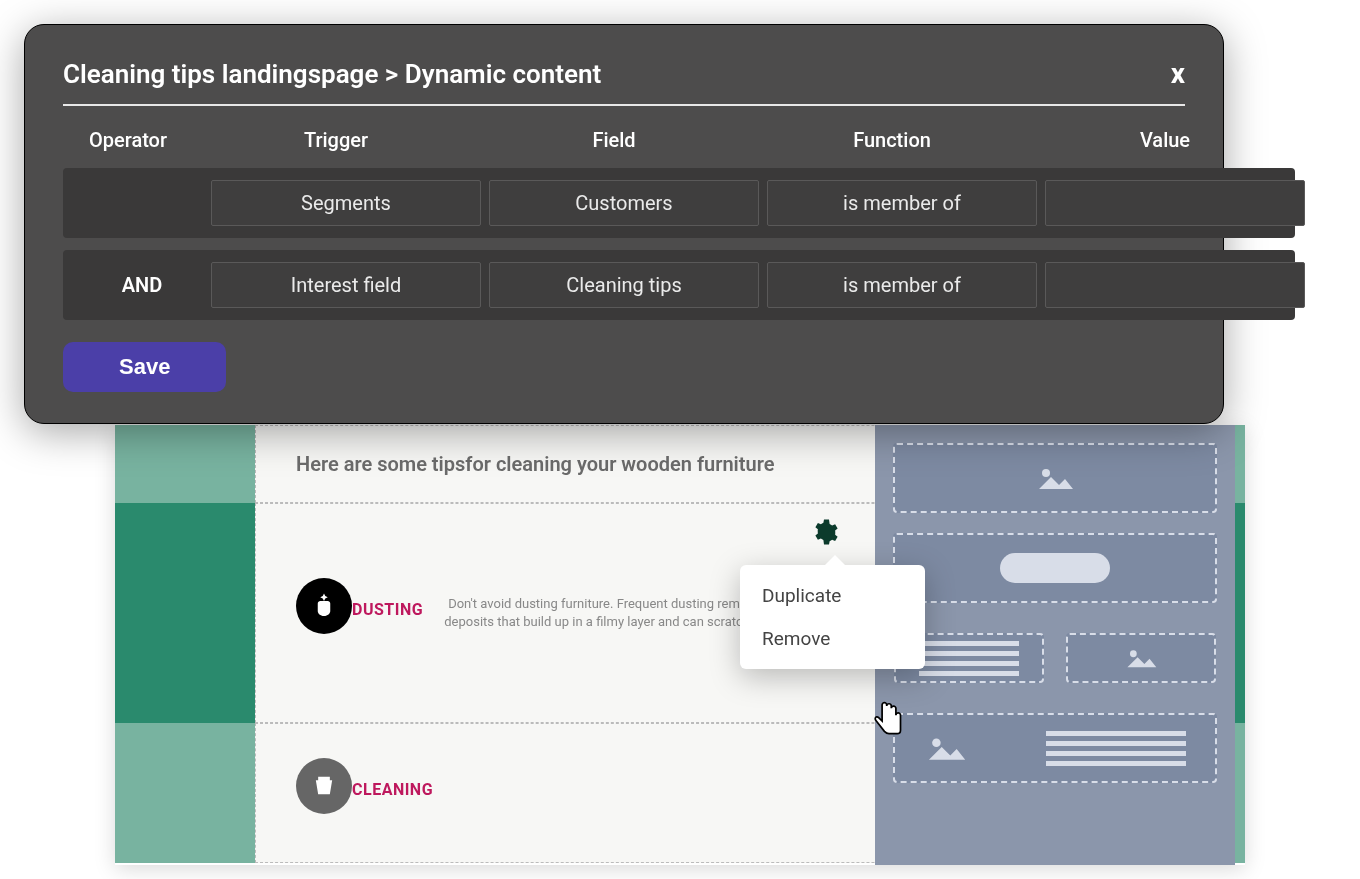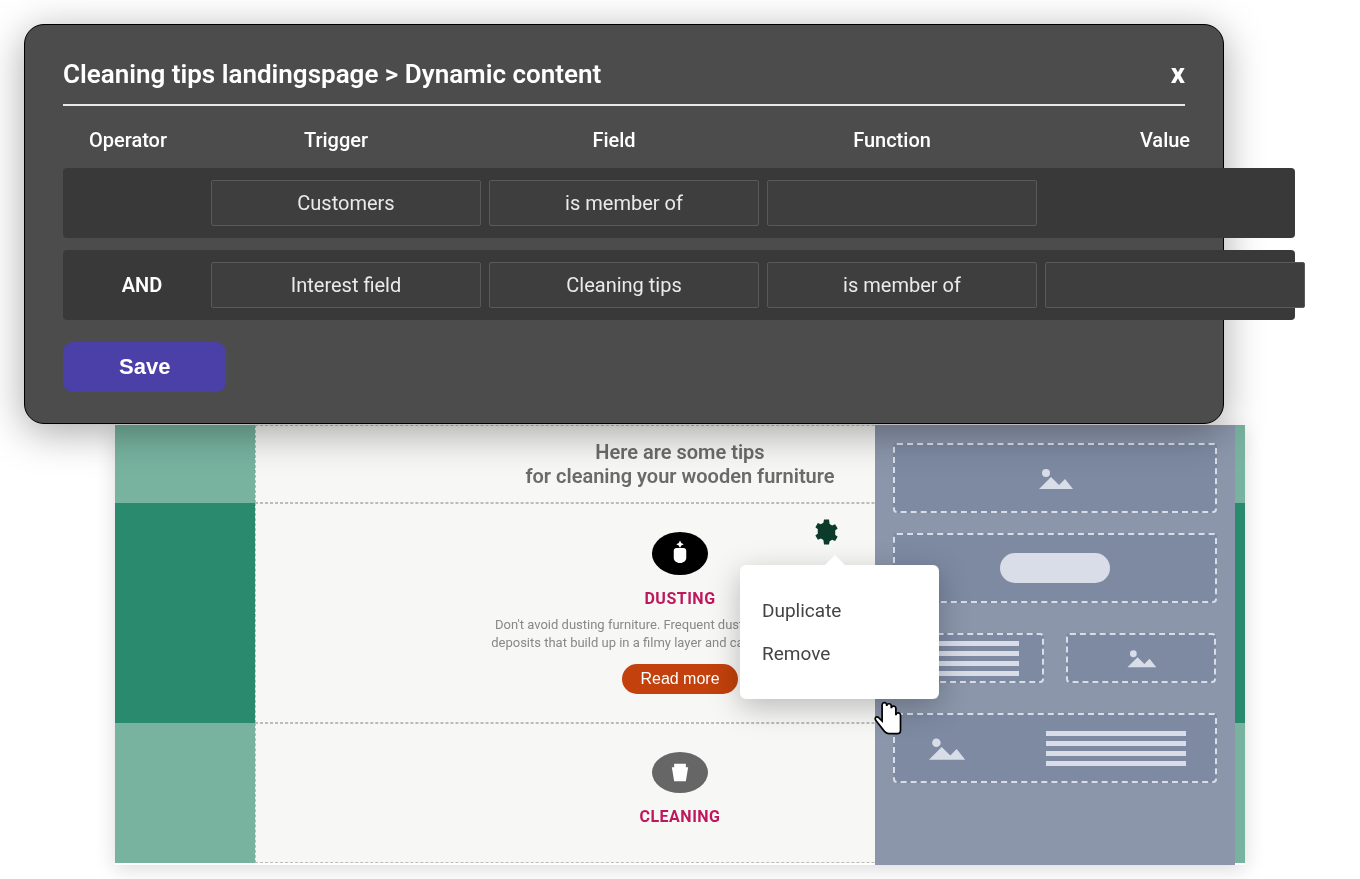--- a/index.html
+++ b/index.html
@@ -27,25 +27,23 @@
   .teal-dark { background: #2a8a6d; }
   .stripe {
     height: 78px;
   }
   .stripe-left, .stripe-right { width: 140px; }
   .content-col {
     flex: 1;
     background: #f7f7f5;
     border: 1px dashed #bbb;
     display: flex;
-    flex-direction: column;
     align-items: center;
-    justify-content: center;
     text-align: center;
-    padding: 28px 40px;
+    padding: 4px 40px;
     color: #6b6b6b;
     position: relative;
   }
   .content-row-tall { height: 200px; }
 
   .tips-heading { font-size: 20px; font-weight:600; color:#6b6b6b; }
   .icon-circle {
     width: 56px; height: 56px; border-radius: 50%;
     background: #000; display:flex; align-items:center; justify-content:center;
     margin-bottom: 14px;
@@ -94,25 +92,25 @@
   .gear-btn {
     position:absolute;
     top:512px; left:804px;
     width:40px; height:40px;
     display:flex; align-items:center; justify-content:center;
     color:#1d4a3a;
   }
   .context-menu {
     position:absolute;
     top:565px; left:740px;
-    width:199px;
+    width:185px;
     background:#fff;
     border-radius:6px;
     box-shadow:0 8px 30px rgba(0,0,0,0.25);
-    padding:24px 0;
+    padding:9px 0;
   }
   .context-menu::before {
     content:"";
     position:absolute;
     top:-10px; left:85px;
     border-left:10px solid transparent;
     border-right:10px solid transparent;
     border-bottom:10px solid #fff;
   }
   .menu-item {
@@ -302,20 +300,21 @@
 
   <div class="rule-grid">
     <div class="col-head">Operator</div>
     <div class="col-head">Trigger</div>
     <div class="col-head">Field</div>
     <div class="col-head">Function</div>
     <div class="col-head">Value</div>
 
     <div class="rule-row">
       <div class="op-cell"></div>
+      <div class="field-cell">Segments</div>
       <div class="field-cell">Customers</div>
       <div class="field-cell">is member of</div>
       <div class="field-cell"></div>
     </div>
 
     <div class="rule-row">
       <div class="op-cell">AND</div>
       <div class="field-cell">Interest field</div>
       <div class="field-cell">Cleaning tips</div>
       <div class="field-cell">is member of</div>

